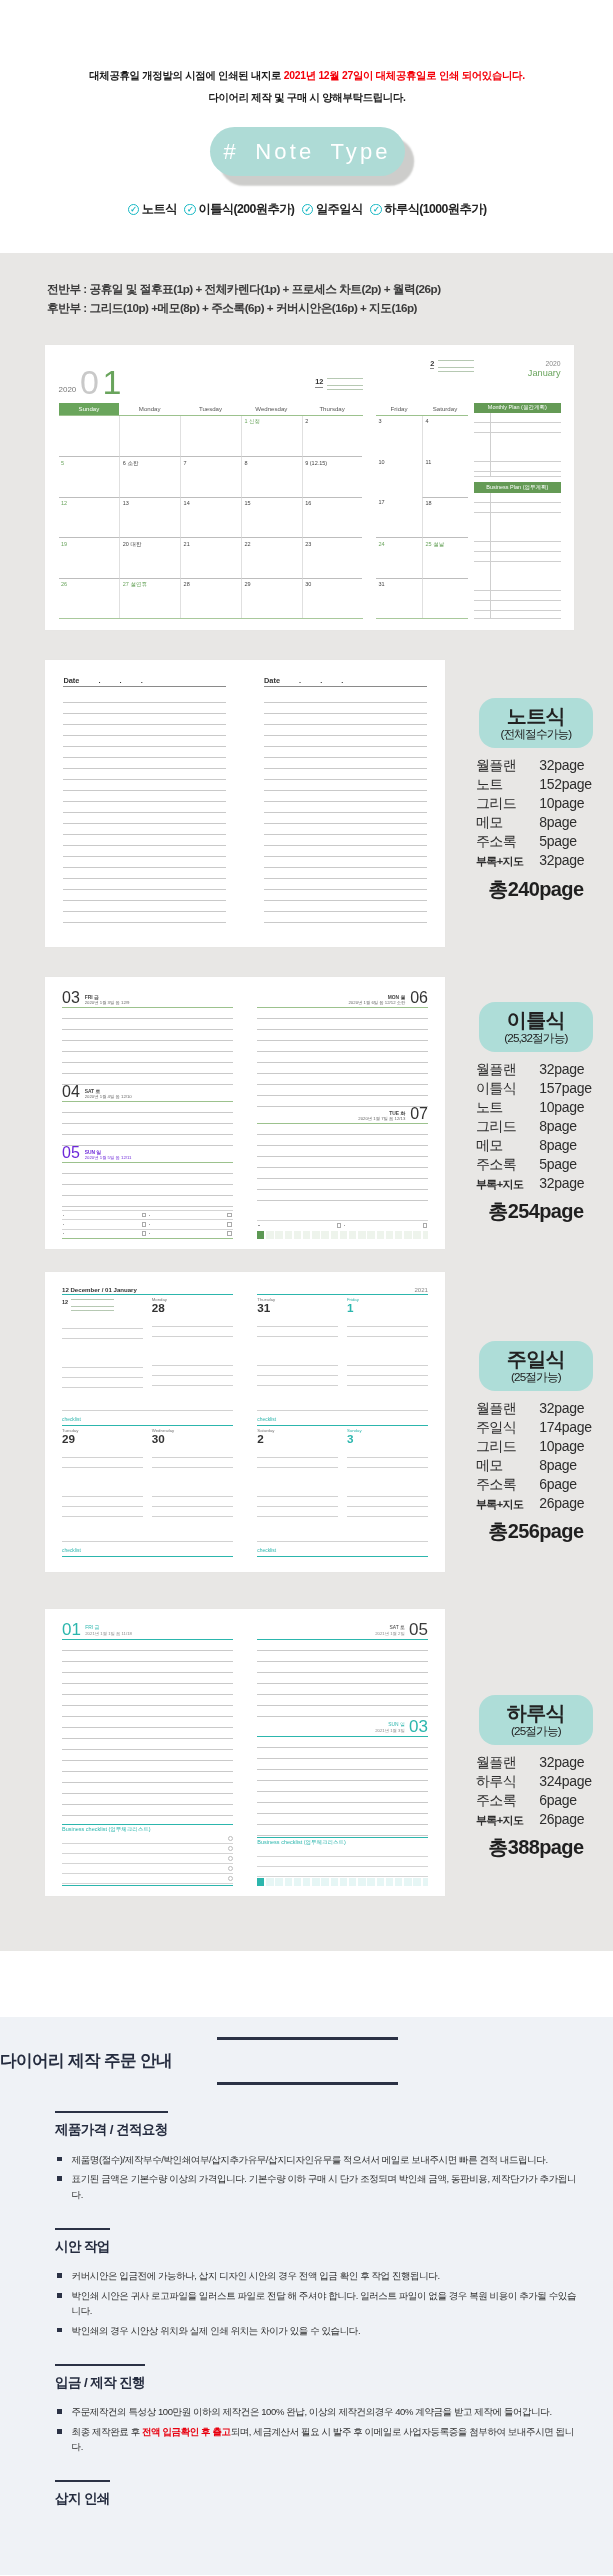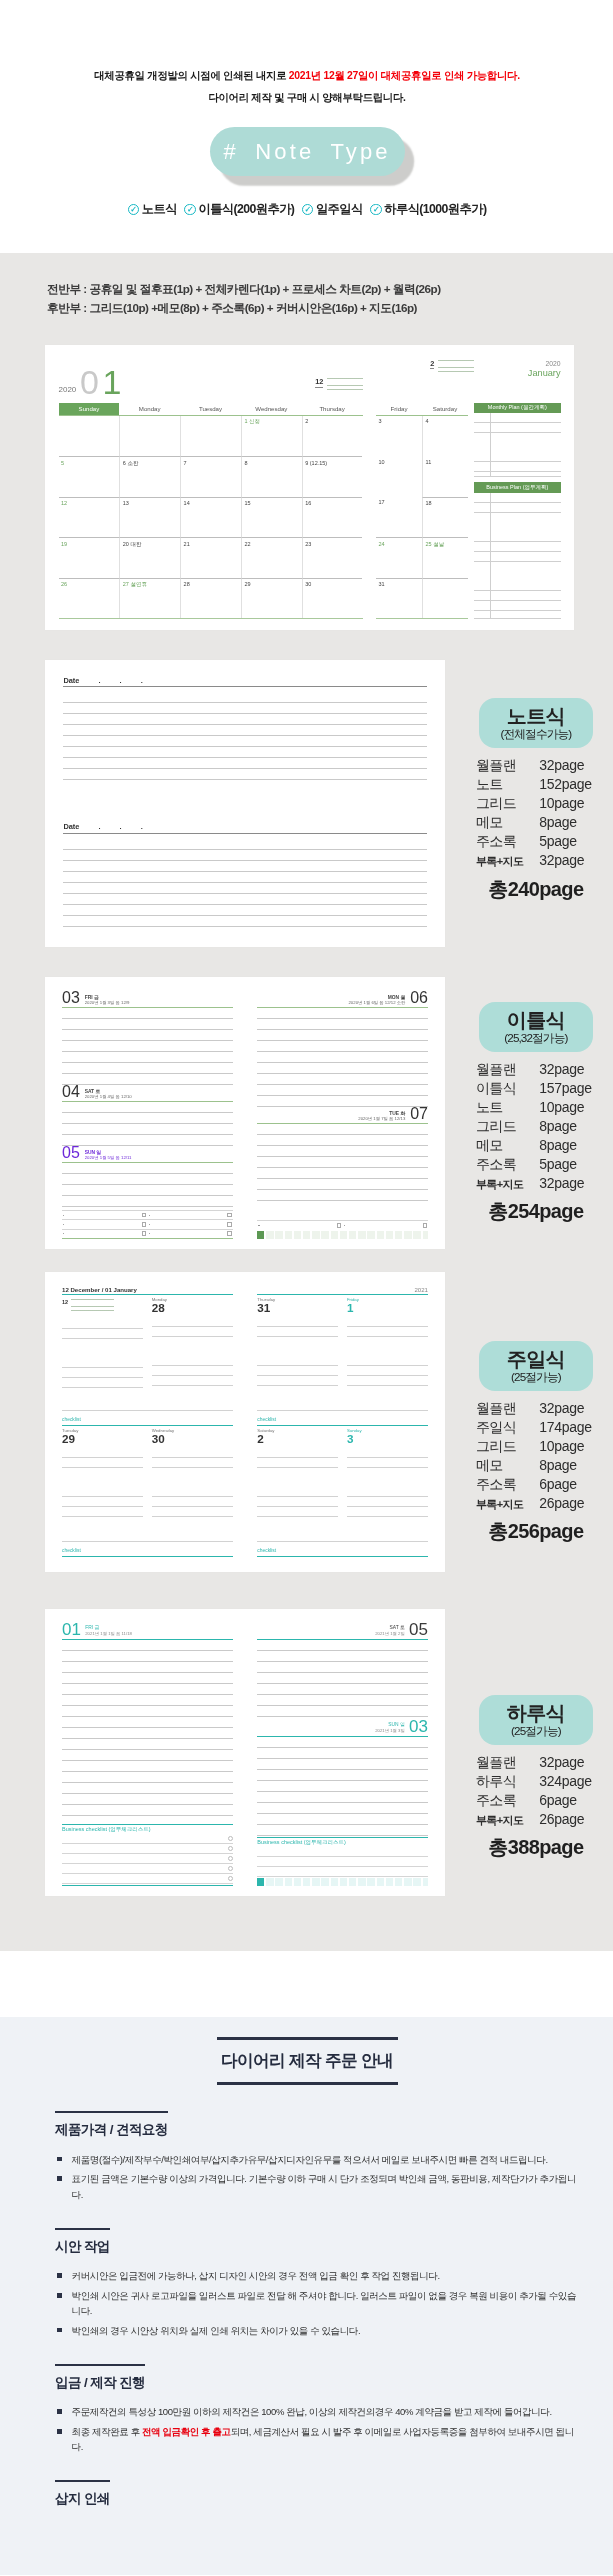--- a/index.html
+++ b/index.html
@@ -73,21 +73,21 @@
   .planbox { background-image:linear-gradient(90deg,transparent 0 16px,#cfcfcf 16px 16.6px,transparent 16.6px 100%),
              repeating-linear-gradient(to bottom,transparent 0 9.2px,#cfcfcf 9.2px 9.8px);
              border-bottom:0.6px solid #cfcfcf; }
   .planbox1 { height:64px; margin-bottom:4.9px; }
   .planbox2 { flex:1; }
 
   
   .lines18 { background-image:repeating-linear-gradient(to bottom,transparent 0 10.4px,#c9c9c9 10.4px 11px); }
 
   
-  .p-note { width:400px; height:287px; margin-top:29.5px; padding:16px 18.4px; display:flex; gap:38px;flex-direction:column; }
+  .p-note { width:400px; height:287px; margin-top:29.5px; padding:16px 18.4px; display:flex; gap:38px; }
   .note-page { flex:1; display:flex; flex-direction:column; }
   .note-head { font-size:7.4px; font-weight:bold; color:#333; border-bottom:1.2px solid #8a8a8a; padding-bottom:1.8px; word-spacing:17px; }
   .note-body { flex:1; margin-top:4.9px; }
 
   
   .p-two { width:400px; height:272px; margin-top:30px; padding:14.7px 17px 9.8px 17px; display:flex; gap:24.6px; }
   .td-page { flex:1; display:flex; flex-direction:column; }
   .td-block { }
   .td-head { display:flex; align-items:flex-end; gap:4.9px; border-bottom:1.2px solid #9cc28d; padding-bottom:1.2px; }
   .td-head.right { justify-content:flex-end; }
@@ -150,37 +150,37 @@
   .specs { margin-top:8.6px; width:120px; }
   .spec-row { display:flex; align-items:baseline; height:19px; }
   .spec-label { width:56px; display:inline-block; text-align:justify; text-align-last:justify; font-size:14px; color:#2d2d2d; letter-spacing:-0.6px; }
   .spec-label.small { font-size:11px; font-weight:bold; letter-spacing:-0.6px; }
   .spec-value { font-size:14px; color:#2d2d2d; margin-left:7.4px; letter-spacing:-0.3px; }
   .total { font-size:20px; font-weight:bold; color:#1f1f1f; margin-top:4.9px; letter-spacing:-0.6px; }
 
   
   .white-gap { height:66px; background:#fff; }
   .order { background:#eff2f6; height:558px; padding-top:20px; }
-  .order-title-wrap { text-align:center; }
+  .order-title-wrap { text-align:left; }
   .tbar { width:181px; height:3.1px; background:#2b3245; margin:0 auto; }
   .order-title { font-size:16.6px; font-weight:bold; color:#252c3f; letter-spacing:-0.6px; margin:9.8px 0 10.4px 0; }
   .o-section { margin:26px 0 0 55px; }
   .o-head { display:inline-block; border-top:2.5px solid #2b3245; padding-top:8px; font-size:13.5px; font-weight:bold; color:#252c3f; letter-spacing:-0.6px; }
   .o-bullets { margin-top:12.3px; }
   .o-bullet { position:relative; padding-left:16.6px; font-size:9.5px; color:#2e2e2e; line-height:15.3px; margin-bottom:4.3px; max-width:528px; letter-spacing:-0.4px; }
   .o-bullet::before { content:""; position:absolute; left:1.8px; top:4.9px; width:4.9px; height:4.9px; background:#2b3245; }
   .red { color:#e8000f; font-weight:bold; }
 </style>
 </head>
 <body>
 
 <div class="page">
 
   <div class="top-white">
-    <div class="notice-line"><span>대체공휴일 개정발의 시점에 인쇄된 내지로 </span><span class="notice-red">2021년 12월 27일이 대체공휴일로 인쇄 가능합니다.</span></div>
+    <div class="notice-line"><span>대체공휴일 개정발의 시점에 인쇄된 내지로 </span><span class="notice-red">2021년 12월 27일이 대체공휴일로 인쇄 되어있습니다.</span></div>
     <div class="notice-line">다이어리 제작 및 구매 시 양해부탁드립니다.</div>
 
     <div class="badge-wrap">
       <div class="badge">
         <span># Note Type</span>
       </div>
     </div>
 
     <div class="options">
       <span class="opt">

